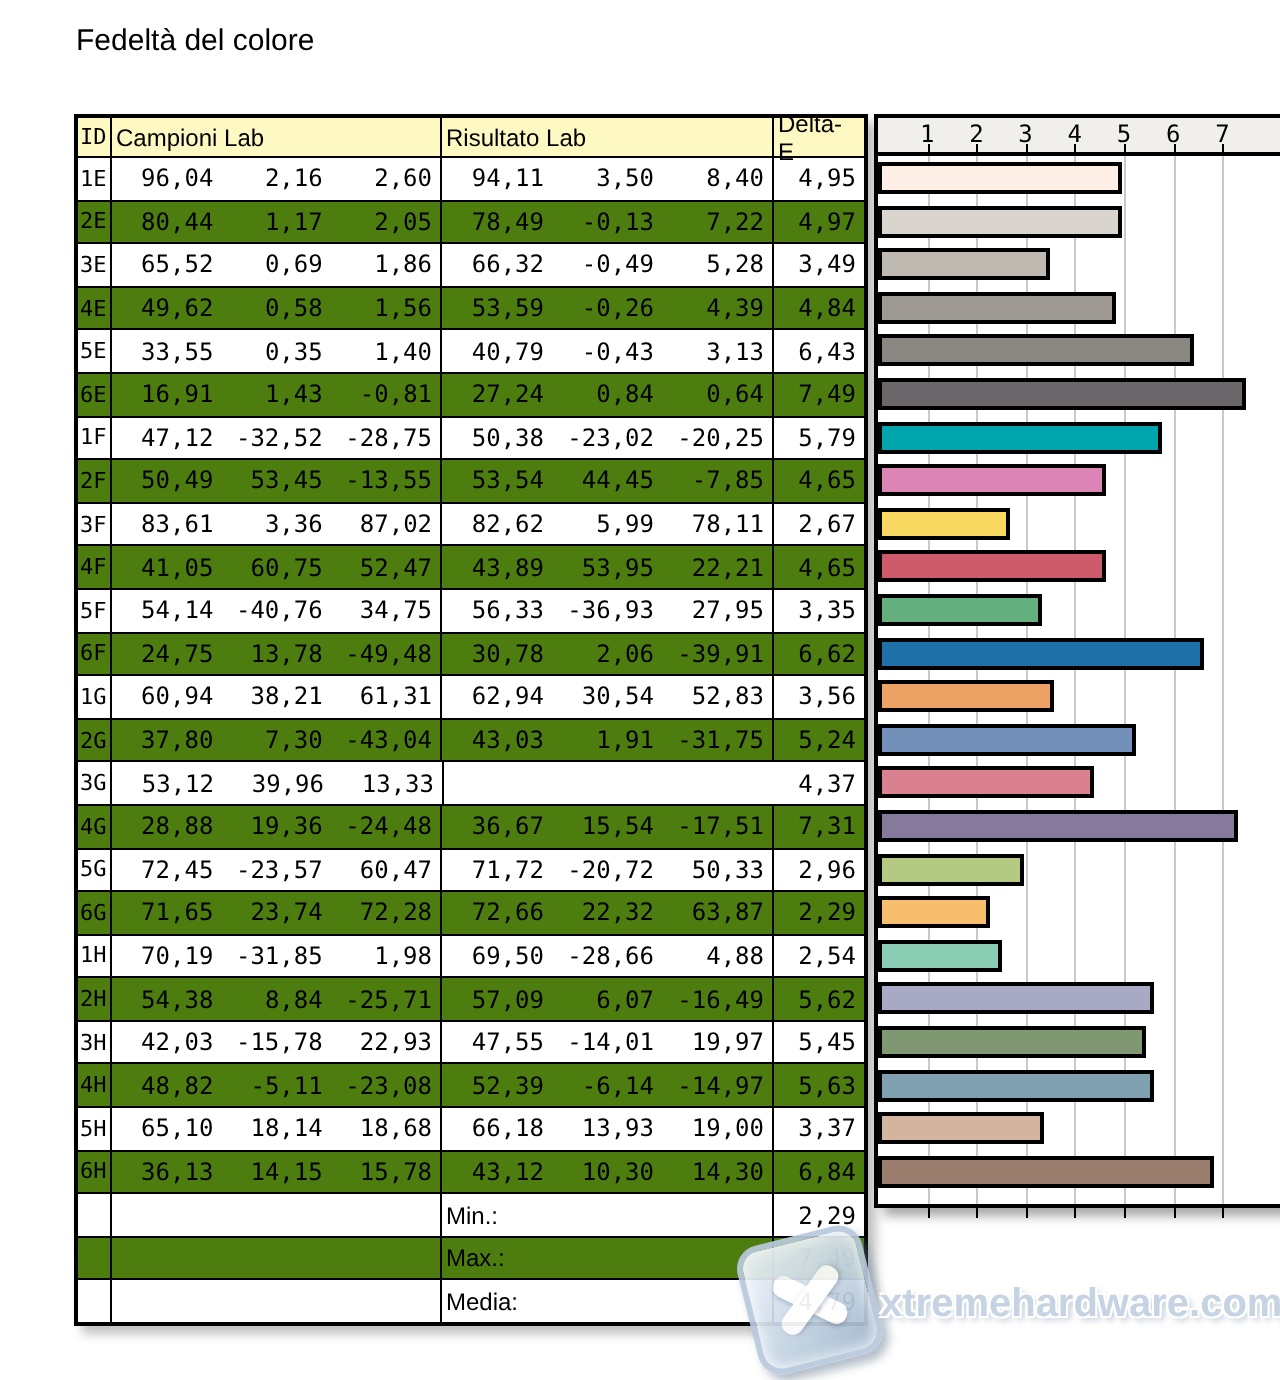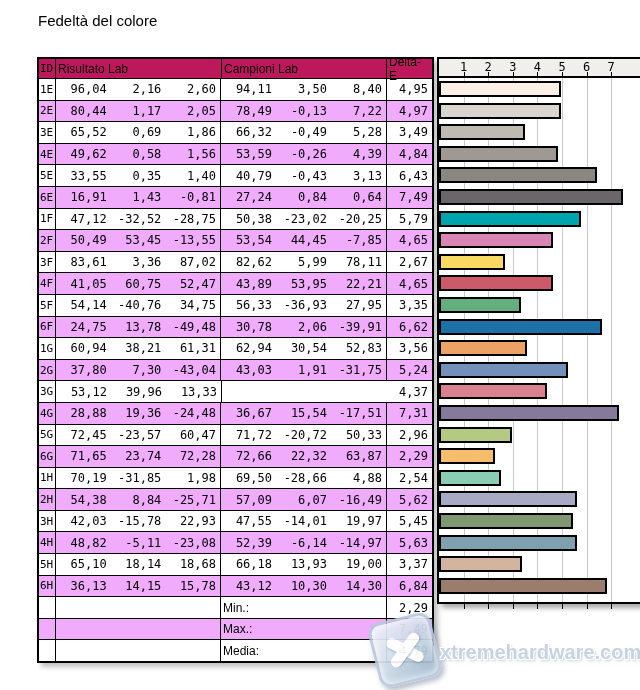--- a/index.html
+++ b/index.html
@@ -4,22 +4,22 @@
 <style>
   html,body{margin:0;padding:0;background:#fff;}
   .page{position:relative;width:640px;height:690px;background:#fff;overflow:hidden;
         font-family:"Liberation Sans",sans-serif;color:#000;margin-left:20px;}
   .title{position:absolute;left:18px;top:12px;font-size:15px;font-weight:400;}
 
   
   .tbl{position:absolute;left:17px;top:57px;width:397px;border:2px solid #000;background:#fff;
        box-shadow:4px 4px 5px rgba(0,0,0,.25);box-sizing:border-box;}
   .trow{display:flex;height:21.6px;border-top:1px solid #000;align-items:center;box-sizing:border-box;}
-  .trow.hdr{height:19px;border-top:none;background:#be185d;font-size:12px;}
-  .trow.stripe{background:#f0abfc;}
+  .trow.hdr{height:19px;border-top:none;background:#fef9c3;font-size:12px;}
+  .trow.stripe{background:#4d7c0f;}
   .c{height:100%;display:flex;align-items:center;box-sizing:border-box;}
   .c-id{width:17px;border-right:1px solid #000;font-family:"DejaVu Sans Mono",monospace;font-size:11px;padding-left:1px;}
   .c-camp{width:165px;border-right:1px solid #000;}
   .c-ris{width:166px;border-right:1px solid #000;}
   .c-delta{flex:1;justify-content:flex-end;padding-right:4px;font-family:"DejaVu Sans Mono",monospace;font-size:12px;}
   .labvals{display:flex;width:100%;}
   .labvals span{flex:1;text-align:right;padding-right:4px;font-family:"DejaVu Sans Mono",monospace;font-size:12px;white-space:nowrap;}
   .hlabel{padding-left:2px;font-size:12px;}
   .sumlabel{padding-left:2px;font-size:12px;font-family:"Liberation Sans",sans-serif;}
 
@@ -52,25 +52,25 @@
 </head>
 <body>
 
 <div class="page">
 
   <div class="title">Fedeltà del colore</div>
 
   <div class="tbl">
     <div class="trow hdr">
       <div class="c c-id">ID</div>
+      <div class="c c-camp">
+          <span class="hlabel">Campioni Lab</span>
+        </div>
       <div class="c c-ris">
           <span class="hlabel">Risultato Lab</span>
-        </div>
-      <div class="c c-camp">
-          <span class="hlabel">Campioni Lab</span>
         </div>
       <div class="c c-delta" style="justify-content:flex-start;padding-left:2px;font-family:'Liberation Sans',sans-serif;">Delta-E</div>
     </div>
     <div>
         <div class="trow">
           <div class="c c-id">1E</div>
           <div class="c c-camp">
             <div class="labvals">
               <span>96,04</span>
               <span>2,16</span>

